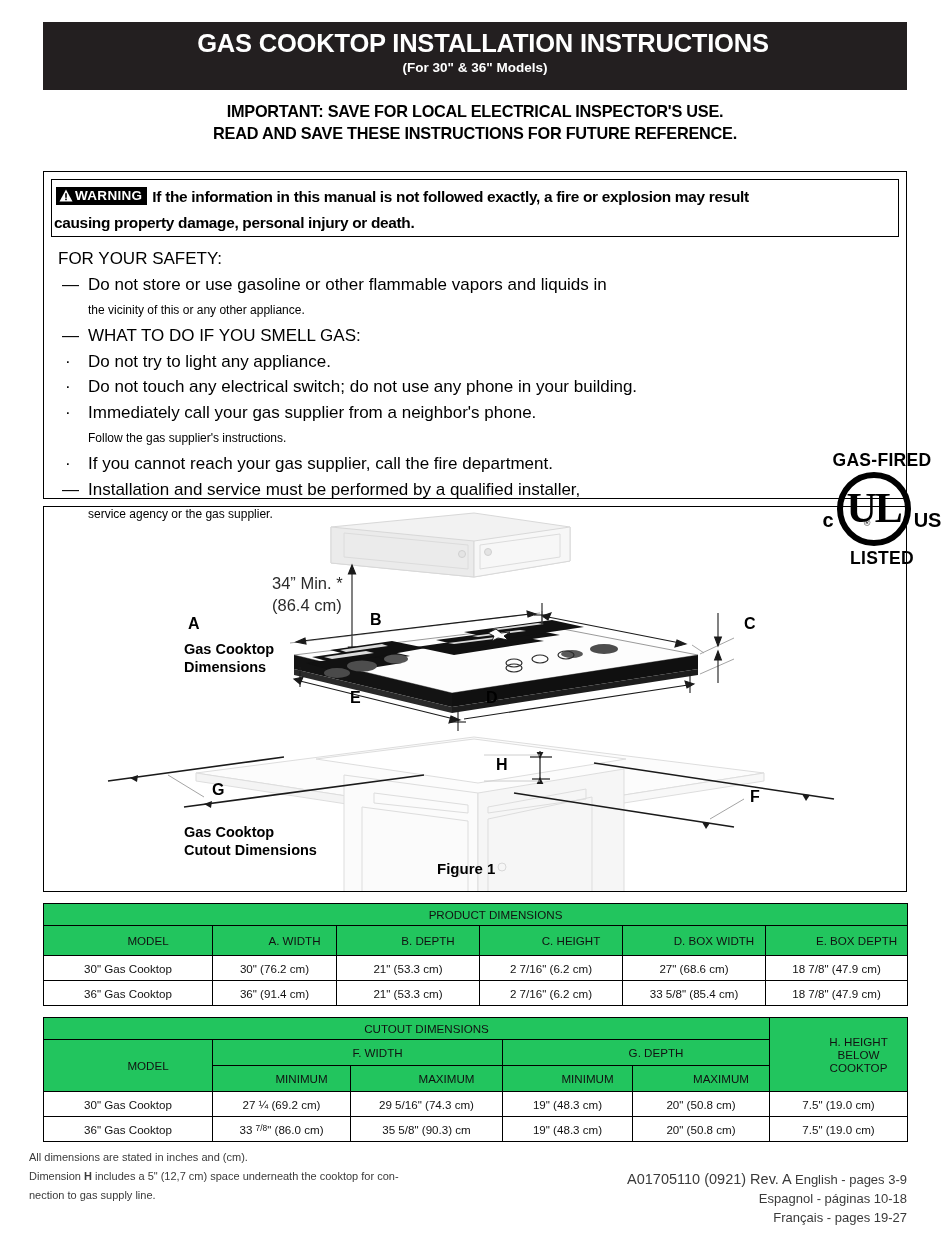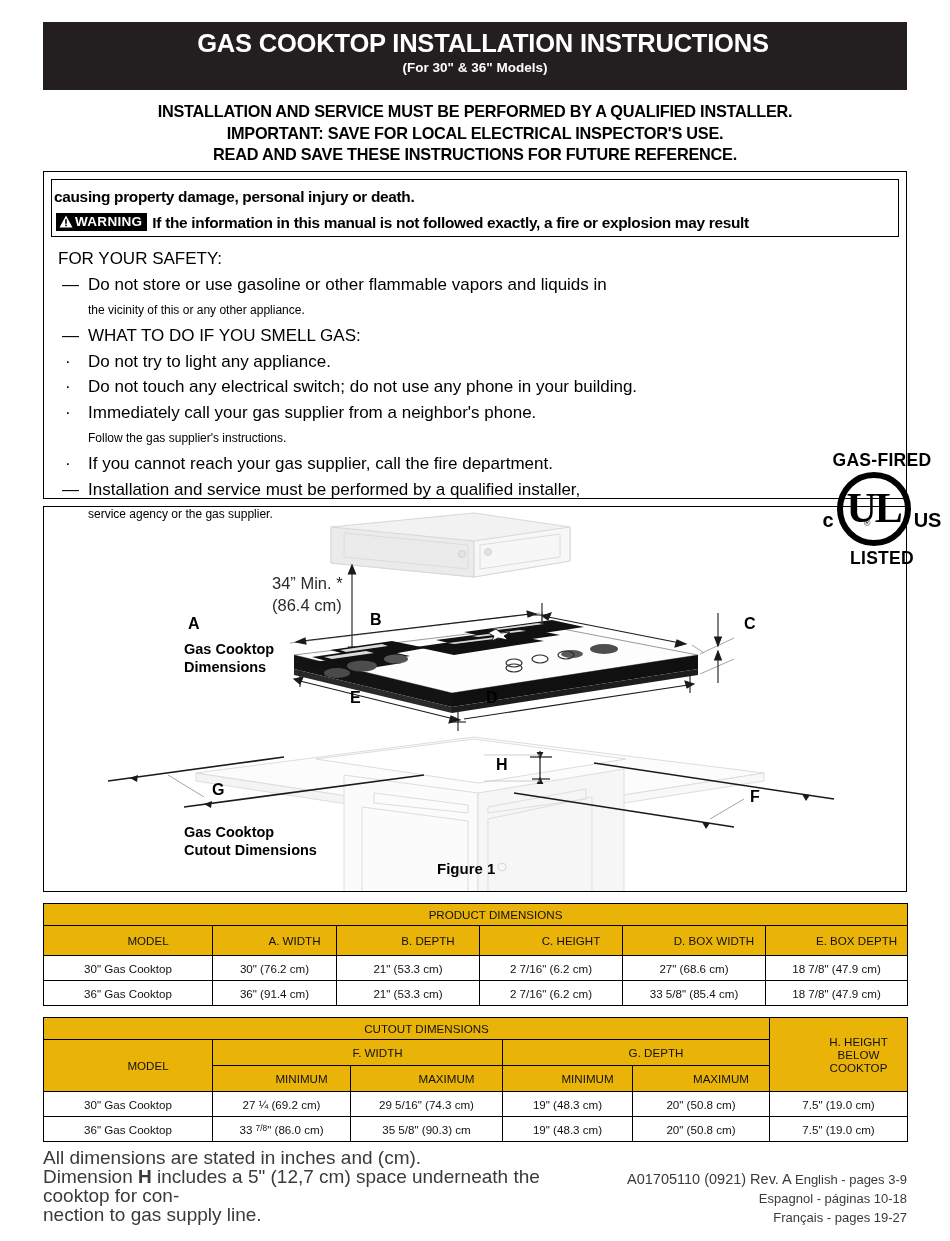--- a/index.html
+++ b/index.html
@@ -212,38 +212,38 @@
   }
   table.dim td, table.dim th {
     border: 1.2px solid #000;
     font-size: 11.6px;
     font-weight: normal;
     text-align: center;
     padding: 0;
     color: #111;
   }
   table.dim thead td, table.dim thead th {
-    background: #eab308;
+    background: #22c55e;
     padding-left: 40px;
   }
   .t-title { height: 22px; font-size: 11.6px; }
   .t-head  { height: 30px; }
   .t-head2 { height: 26px; }
   .t-row   { height: 25px; background:#fff; }
 
   #tbl-product { left: 43px; top: 903px; width: 864px; }
   #tbl-cutout  { left: 43px; top: 1017px; width: 864px; }
 
   .nb { border-top: none !important; }
 
   
   .foot-left {
     position: absolute;
-    left: 43px; top: 1148px; width: 520px;
-    font-size: 19px;
+    left: 29px; top: 1148px; width: 520px;
+    font-size: 11px;
     line-height: 19px;
     color: #3a3a3a;
   }
   .foot-right {
     position: absolute;
     left: 560px; top: 1170px; width: 347px;
     text-align: right;
     font-size: 14.5px;
     line-height: 19px;
     color: #3a3a3a;
@@ -255,36 +255,35 @@
 <body>
 
 <div class="page">
 
   <div class="title-banner">
     <div class="title-main">GAS COOKTOP INSTALLATION INSTRUCTIONS</div>
     <div class="title-sub">(For 30" &amp; 36" Models)</div>
   </div>
 
   <div class="notice">
-    <div>INSTALLATION AND SERVICE MUST BE PERFORMED BY A QUALIFIED INSTALLER.</div>
     <div>IMPORTANT: SAVE FOR LOCAL ELECTRICAL INSPECTOR'S USE.</div>
     <div>READ AND SAVE THESE INSTRUCTIONS FOR FUTURE REFERENCE.</div>
   </div>
 
   <div class="safety-box">
 
     <div class="warning-box">
-      <div class="warn-line warn-line2">causing property damage, personal injury or death.</div>
       <div class="warn-line">
         <span class="warn-badge"><span class="tri"><svg width="14" height="13" viewBox="0 0 14 13">
                 <polygon points="7,0.5 13.5,12.5 0.5,12.5" fill="#ffffff"></polygon>
                 <rect x="6.2" y="4.2" width="1.6" height="4.6" fill="#000000"></rect>
                 <rect x="6.2" y="9.6" width="1.6" height="1.6" fill="#000000"></rect>
               </svg></span><span>WARNING</span></span><span class="warn-text">If the information in this manual is not followed exactly, a fire or explosion may result</span>
       </div>
+      <div class="warn-line warn-line2">causing property damage, personal injury or death.</div>
     </div>
 
     <div class="safety-content">
       <div class="safety-head">FOR YOUR SAFETY:</div>
 
       <div class="s-row">
         <span class="s-mark">—</span>
         <span class="s-txt">Do not store or use gasoline or other flammable vapors and liquids in</span>
       </div>
       <div class="s-cont">the vicinity of this or any other appliance.</div>

